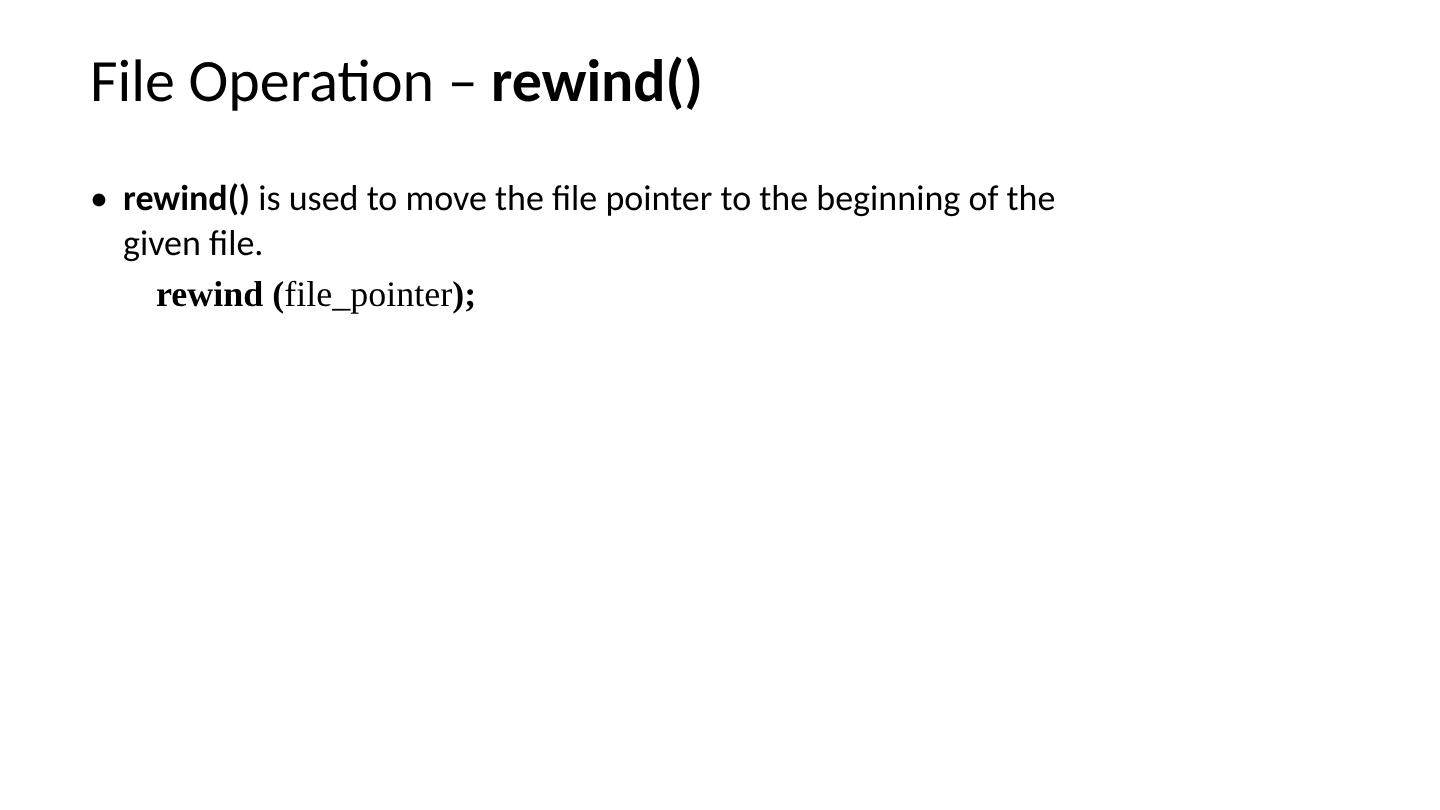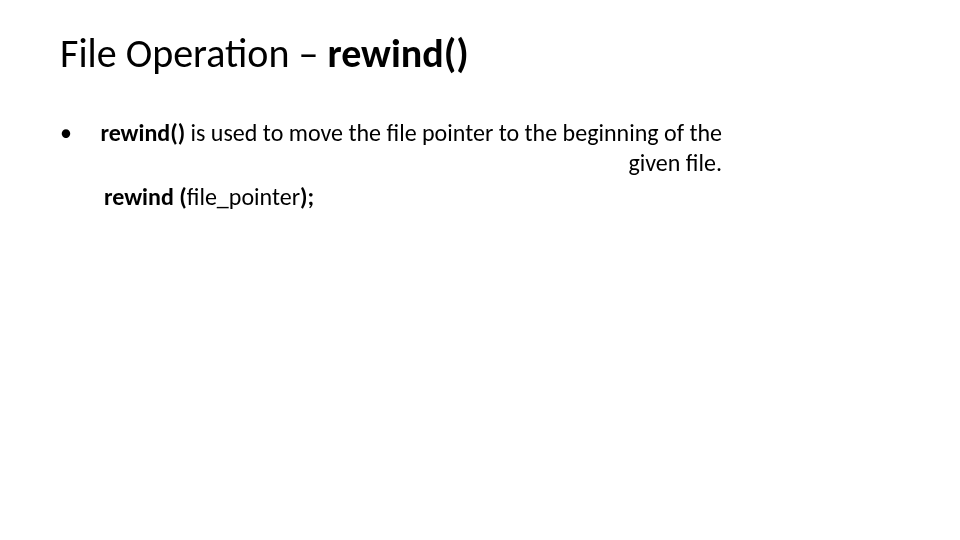--- a/index.html
+++ b/index.html
@@ -29,38 +29,38 @@
     font-weight: 700;
   }
   .body {
     font-size: 24px;
     line-height: 1.25;
   }
   ul.bullets {
     list-style: none;
     margin: 0;
     padding: 0;
-    text-align: right;
   }
   ul.bullets > li {
     position: relative;
     padding-left: 22px;
     margin: 0 0 4px 0;
   }
   ul.bullets > li::before {
     content: "•";
     position: absolute;
     left: 0;
     top: 0;
     font-size: 24px;
     line-height: 1.25;
   }
   .indent {
     padding-left: 44px;
     margin-top: 2px;
+    font-family: Liberation Serif, serif;
   }
   .b { font-weight: 700; }
 </style>
 </head>
 <body>
 
 <div class="slide">
   <h1 class="title">
     <span>File Operation – </span><span class="bold">rewind()</span>
   </h1>

